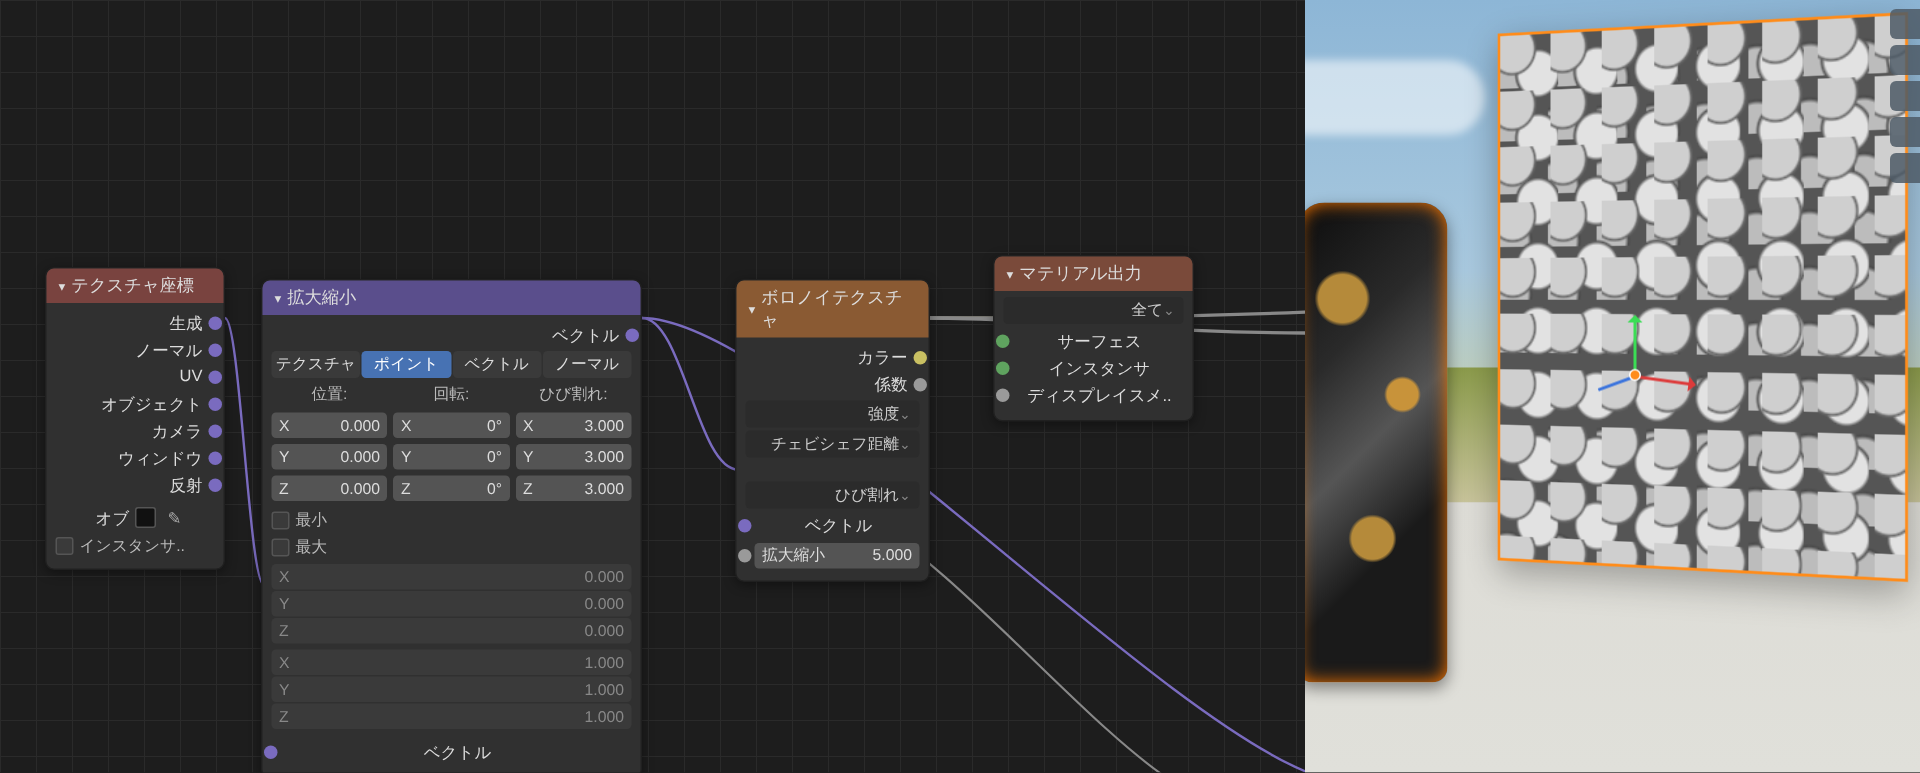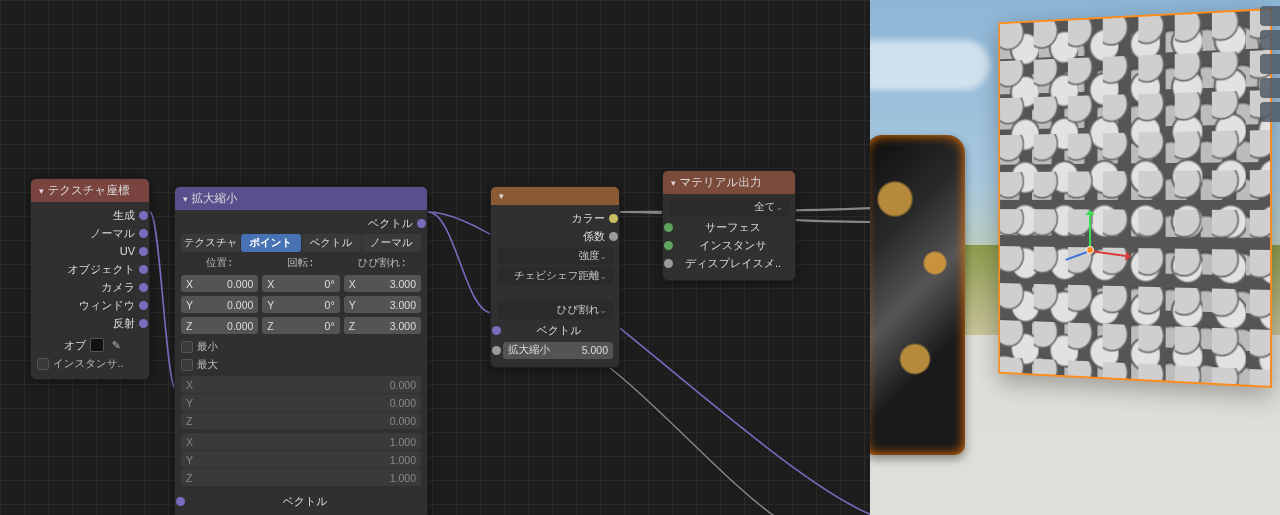--- a/index.html
+++ b/index.html
@@ -80,23 +80,23 @@
   .sk-green  { background:#5fa35f; }
 
   .field { background:#545454; border-radius:3px; height:17px; display:flex; align-items:center; padding:0 5px; color:#ddd; font-size:10.5px; }
   .field.dark { background:#3a3a3a; color:#888; }
   .field .lab { flex:0 0 auto; }
   .field .val { flex:1; text-align:right; }
   .select { background:#2b2b2b; border-radius:3px; height:18px; display:flex; align-items:center; justify-content:flex-end; padding:0 6px; font-size:10.5px; color:#ccc; }
   .select .chev { font-size:9px; color:#888; }
   .tabs { display:flex; gap:1px; margin:2px 0 4px; }
   .tab { flex:1; background:#3a3a3a; text-align:center; padding:2px 0; font-size:10.5px; border-radius:3px; cursor:pointer; }
-  .tab.active { background:#4772b3; color:#fff;font-weight:bold; }
+  .tab.active { background:#4772b3; color:#fff; }
   .cols3 { display:grid; grid-template-columns:1fr 1fr 1fr; gap:4px; }
-  .cols3 .hdr { text-align:center; color:#bbb; font-size:10.5px; height:15px;font-family:Liberation Mono, monospace; }
+  .cols3 .hdr { text-align:center; color:#bbb; font-size:10.5px; height:15px; }
   .chk { display:flex; align-items:center; gap:4px; font-size:10.5px; color:#bbb; }
   .chk .box { width:12px; height:12px; background:#3a3a3a; border:1px solid #555; border-radius:2px; }
   .swatch { width:14px; height:14px; background:#111; border:1px solid #555; border-radius:2px; }
   .eyedrop { width:16px; height:16px; display:inline-flex; align-items:center; justify-content:center; color:#aaa; }
 
   .wire { position:absolute; pointer-events:none; }
 
   
   #n-texcoord { left: 30px; top: 178px; width: 120px; }
   #n-mapping  { left: 174px; top: 186px; width: 254px; }
@@ -268,20 +268,21 @@
       <div class="row left" style="margin-top:6px">
         <span class="socket in sk-purple"></span>
           <span>ベクトル</span>
       </div>
     </div>
   </div>
 
   <div class="node" id="n-voronoi">
     <div class="node-header hdr-orange">
       <span class="tri">▾</span>
+      <span>ボロノイテクスチャ</span>
     </div>
     <div class="node-body">
       <div class="row right">
           <span>カラー</span>
           <span class="socket out sk-yellow"></span>
         </div>
       <div class="row right">
           <span>係数</span>
           <span class="socket out sk-grey"></span>
         </div>

